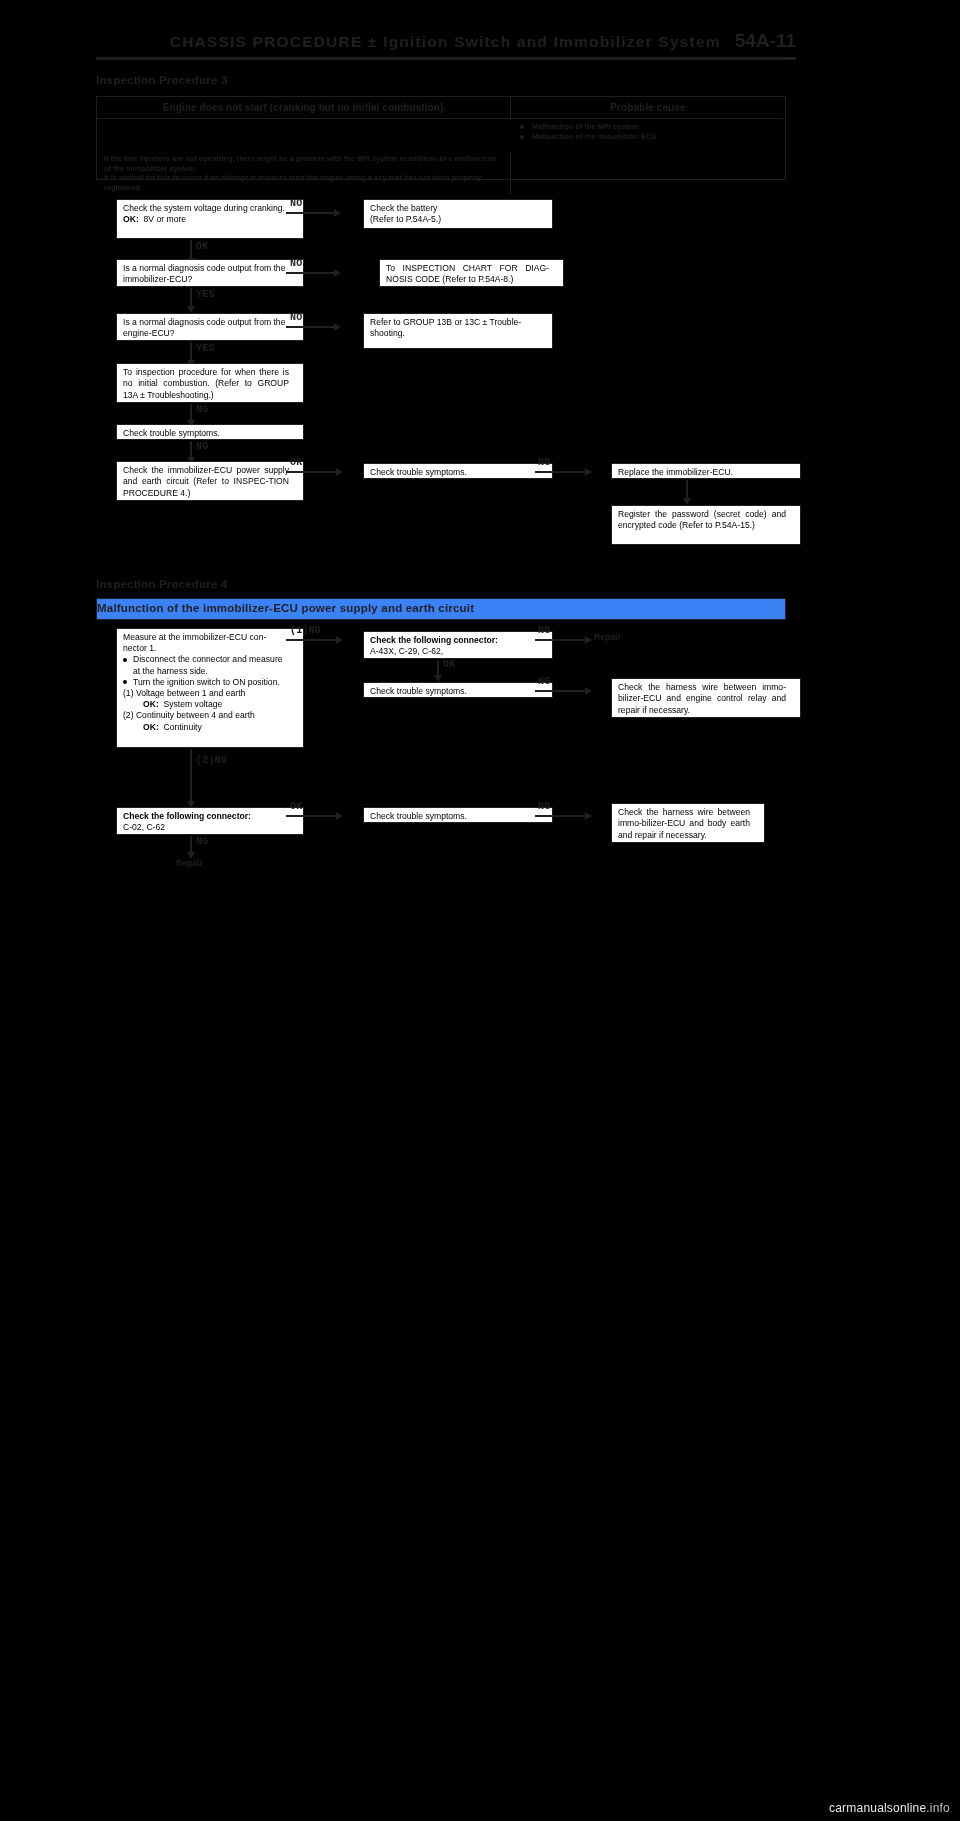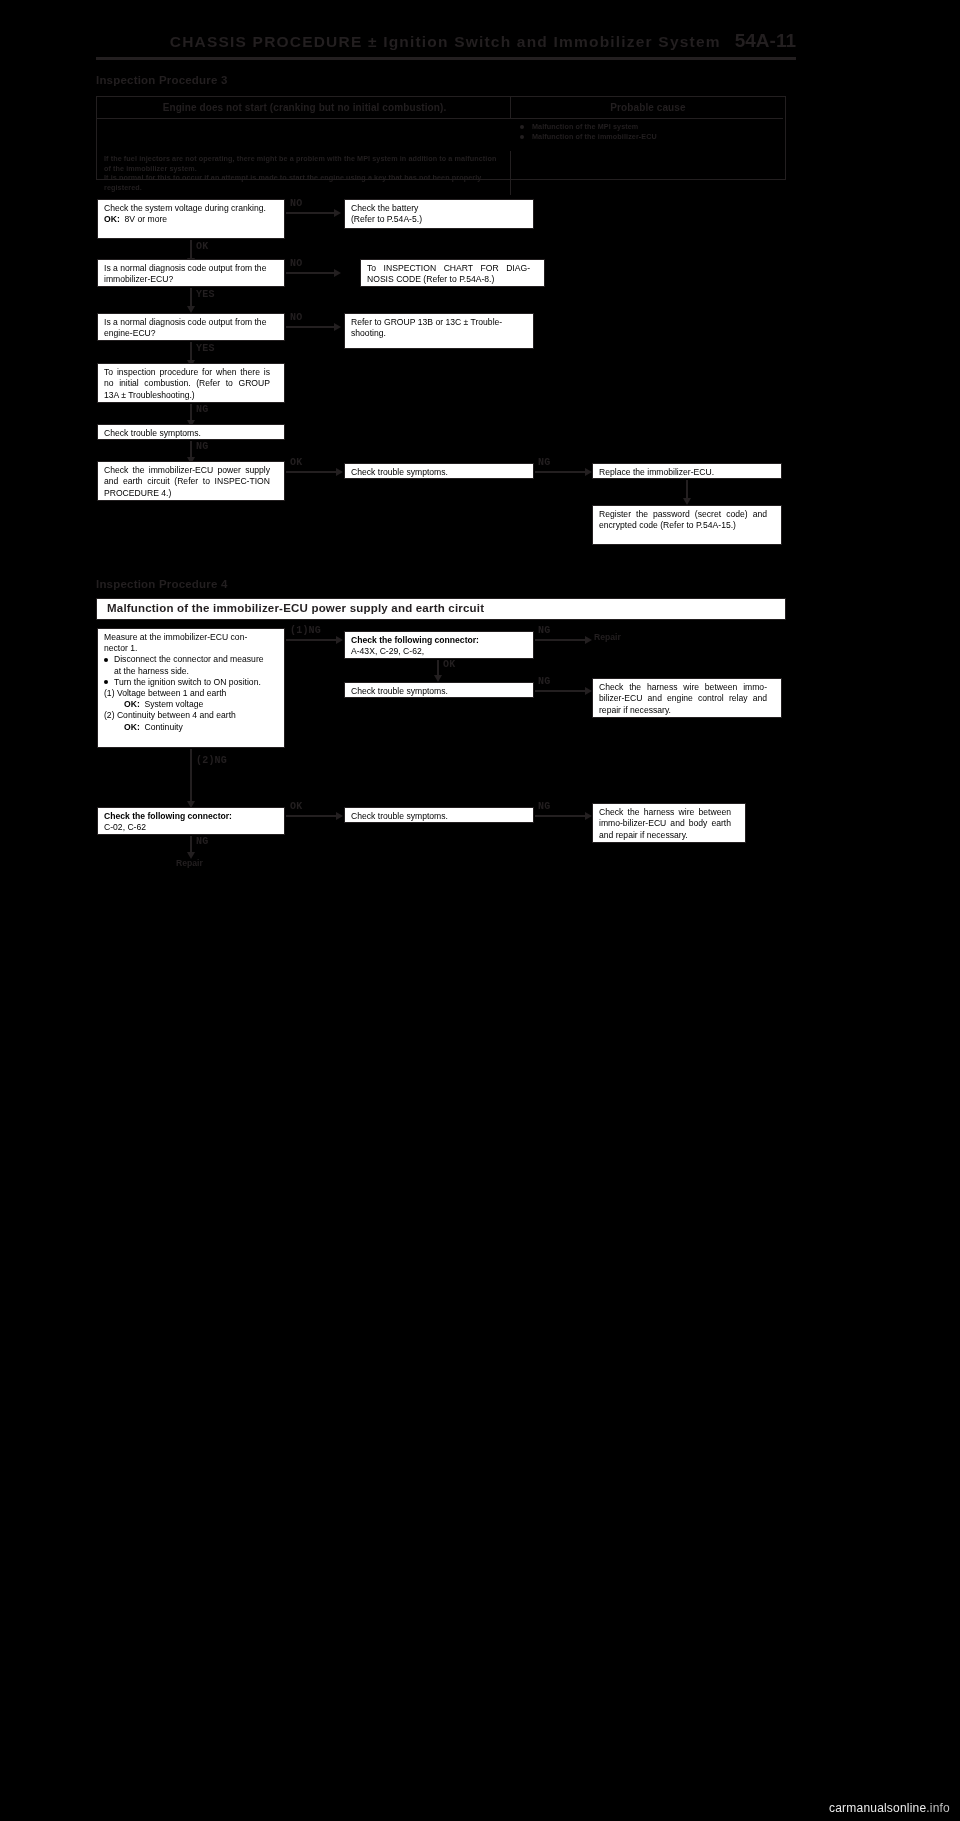--- a/index.html
+++ b/index.html
@@ -110,36 +110,37 @@
 
   
   .banner {
     position: absolute;
     border: 1.6px solid #231f20;
     box-sizing: border-box;
     color: #231f20;
     font-weight: bold;
     font-size: 11.5px;
     letter-spacing: 0.2px;
-    padding: 3px 0 3px 10px;
-    background: #ffffff;
+    padding: 3px 0 3px 0;
+    background: #3b82f6;
     white-space: nowrap;
   }
 
   
   .fbox {
     position: absolute;
     box-sizing: border-box;
     border: 1.1px solid #231f20;
     background: #fff;
     color: #000;
     font-size: 8.6px;
     line-height: 11.4px;
     padding: 3px 14px 3px 6px;
     text-align: justify;
+    margin-left: 19px;
   }
   .fbox b { font-weight: bold; }
   .nojust { text-align: left; }
 
   .arrow-h {
     position: absolute;
     height: 2.4px;
     background: #231f20;
   }
   .arrow-h:after {

